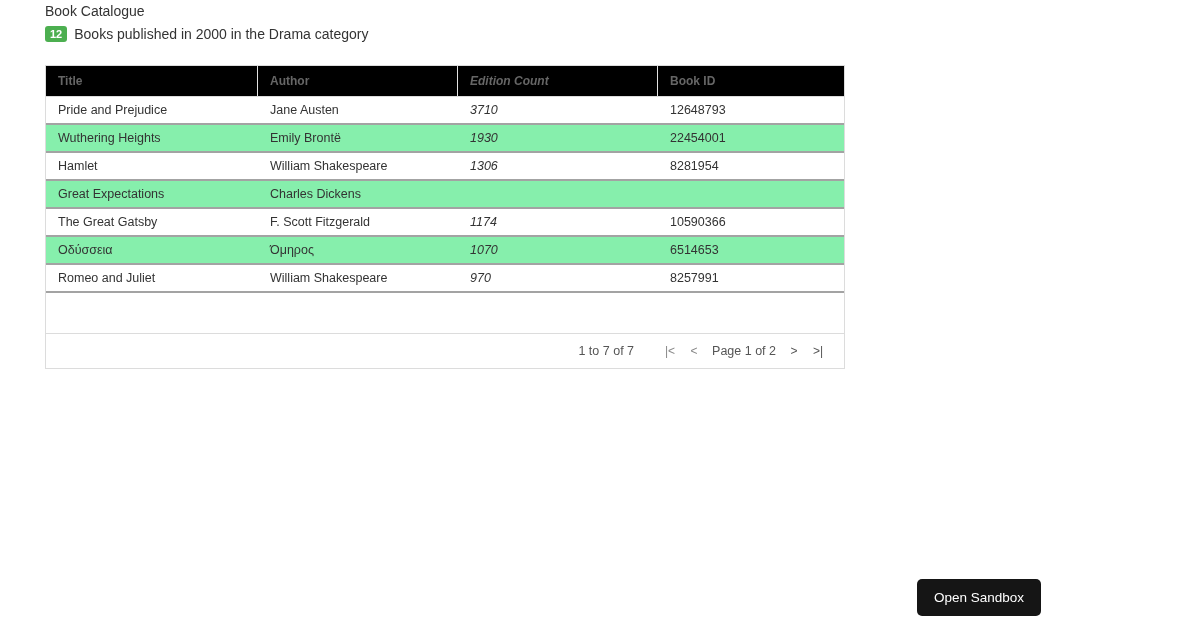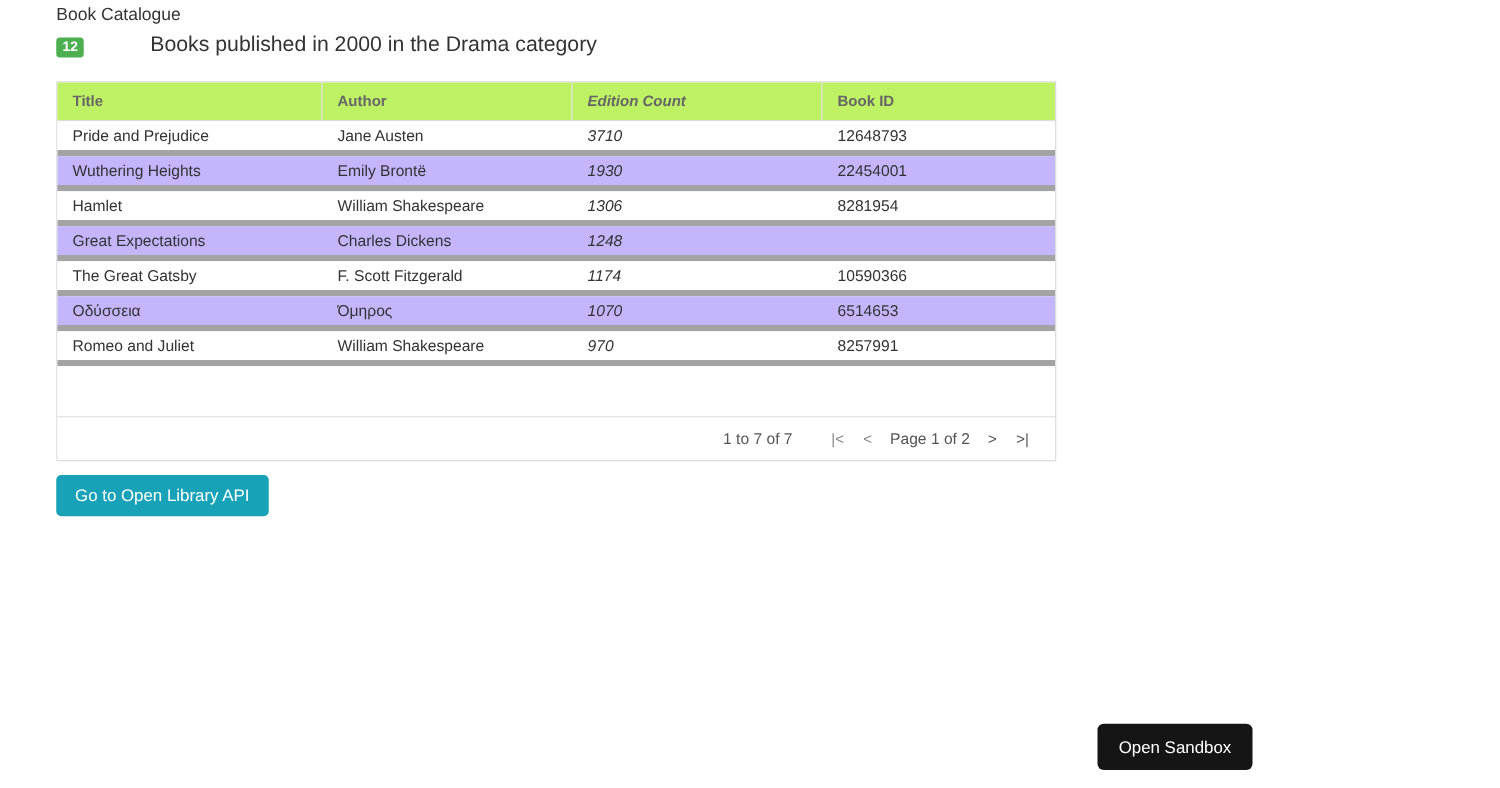--- a/index.html
+++ b/index.html
@@ -9,20 +9,21 @@
     height: 630px;
     background: #ffffff;
     font-family: "Liberation Sans", sans-serif;
     color: #333333;
     overflow: hidden;
   }
   .page {
     position: relative;
     width: 1020px;
     height: 630px;
+    padding-left: 39px;
   }
   .page-title {
     position: absolute;
     left: 45px;
     top: 3px;
     font-size: 14px;
     color: #333333;
     line-height: 17px;
   }
   .subtitle-row {
@@ -38,37 +39,36 @@
     color: #ffffff;
     font-size: 11px;
     font-weight: bold;
     border-radius: 3px;
     padding: 2px 5px;
     line-height: 12px;
     min-width: 12px;
     text-align: center;
   }
   .subtitle-text {
-    font-size: 17px;
-    color: #333333;
-    margin-left: 46px;
+    font-size: 14px;
+    color: #333333;
   }
   .grid {
     position: absolute;
     left: 45px;
     top: 65px;
     width: 800px;
     border: 1px solid #dcdcdc;
     box-sizing: border-box;
     background: #ffffff;
   }
   .grid-header {
     display: flex;
     height: 31px;
-    background: #bef264;
+    background: #000000;
     border-bottom: 1px solid #dcdcdc;
     box-sizing: border-box;
   }
   .grid-header .cell {
     font-size: 12px;
     color: #666666;
     font-weight: bold;
     display: flex;
     align-items: center;
     padding-left: 12px;
@@ -80,26 +80,26 @@
     border-right: none;
     text-align: center;
   }
   .col-title { width: 212px; }
   .col-author { width: 200px; }
   .col-edition { width: 200px; font-style: italic; }
   .col-bookid { width: 186px; }
   .grid-row {
     display: flex;
     height: 28px;
-    border-bottom: 5px solid #a3a3a3;
+    border-bottom: 2px solid #a3a3a3;
     box-sizing: border-box;
     background: #ffffff;
   }
   .grid-row.alt {
-    background: #c4b5fd;
+    background: #86efac;
   }
   .grid-row .cell {
     font-size: 12.5px;
     color: #333333;
     display: flex;
     align-items: center;
     padding-left: 12px;
     box-sizing: border-box;
     height: 100%;
   }
@@ -205,21 +205,20 @@
     <div class="grid-row">
       <div class="cell col-title">Hamlet</div>
       <div class="cell col-author">William Shakespeare</div>
       <div class="cell col-edition">1306</div>
       <div class="cell col-bookid">8281954</div>
     </div>
 
     <div class="grid-row alt">
       <div class="cell col-title">Great Expectations</div>
       <div class="cell col-author">Charles Dickens</div>
-      <div class="cell col-edition">1248</div>
     </div>
 
     <div class="grid-row">
       <div class="cell col-title">The Great Gatsby</div>
       <div class="cell col-author">F. Scott Fitzgerald</div>
       <div class="cell col-edition">1174</div>
       <div class="cell col-bookid">10590366</div>
     </div>
 
     <div class="grid-row alt">
@@ -242,17 +241,16 @@
       <span class="range-label">1 to 7 of 7</span>
       <span class="pager-btn">|&lt;</span>
       <span class="pager-btn">&lt;</span>
       <span class="page-label">Page 1 of 2</span>
       <span class="pager-btn enabled">&gt;</span>
       <span class="pager-btn enabled">&gt;|</span>
     </div>
 
   </div>
 
-  <button class="api-button">Go to Open Library API</button>
 
   <div class="sandbox-button">Open Sandbox</div>
 
 </div>
 
 </body></html>

